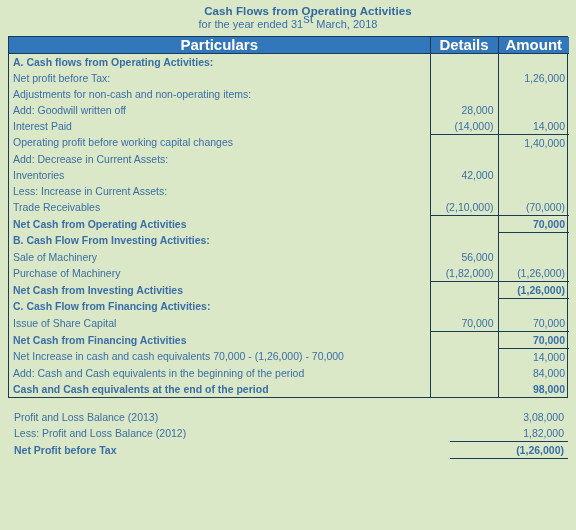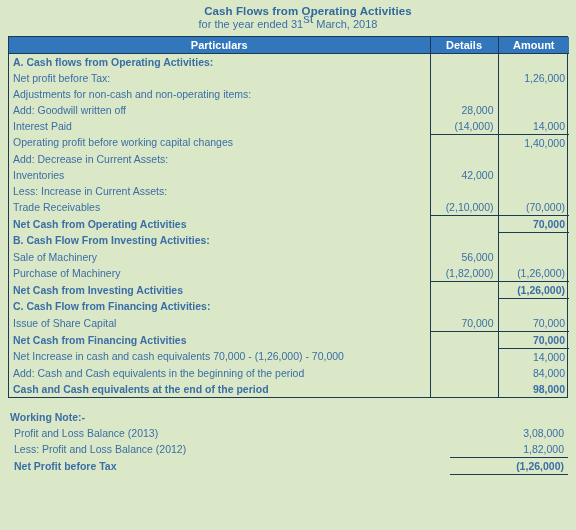--- a/index.html
+++ b/index.html
@@ -59,21 +59,21 @@
     font-size: 10.5px;
   }
   table.cf col.c-part   { width: 421px; }
   table.cf col.c-det    { width: 68px;  }
   table.cf col.c-amt    { width: 71px;  }
 
   table.cf thead th {
     background: #3277bc;
     color: #ffffff;
     font-weight: bold;
-    font-size: 11px;
+    font-size: 15px;
     height: 16px;
     line-height: 16px;
     padding: 0;
     text-align: center;
     border-right: 1.2px solid #1b3a53;
     border-bottom: 1.2px solid #1b3a53;
   }
   table.cf thead th:last-child { border-right: none; }
 
   table.cf td {
@@ -252,21 +252,20 @@
           <tr>
             <td class="part b rt ind1">Cash and Cash  equivalents at the end of the period</td>
             <td class="num b"></td>
             <td class="num b">98,000</td>
           </tr>
         </tbody>
     </table>
   </div>
 
   <div class="wnote">
-    <div class="wtitle">Working Note:-</div>
     <table class="wn">
       <colgroup>
           <col class="w-lbl">
           <col class="w-val">
         </colgroup>
       <tbody id="wn-body">
           <tr>
             <td class="wlbl">Profit and Loss Balance (2013)</td>
             <td class="wval">3,08,000</td>
           </tr>

